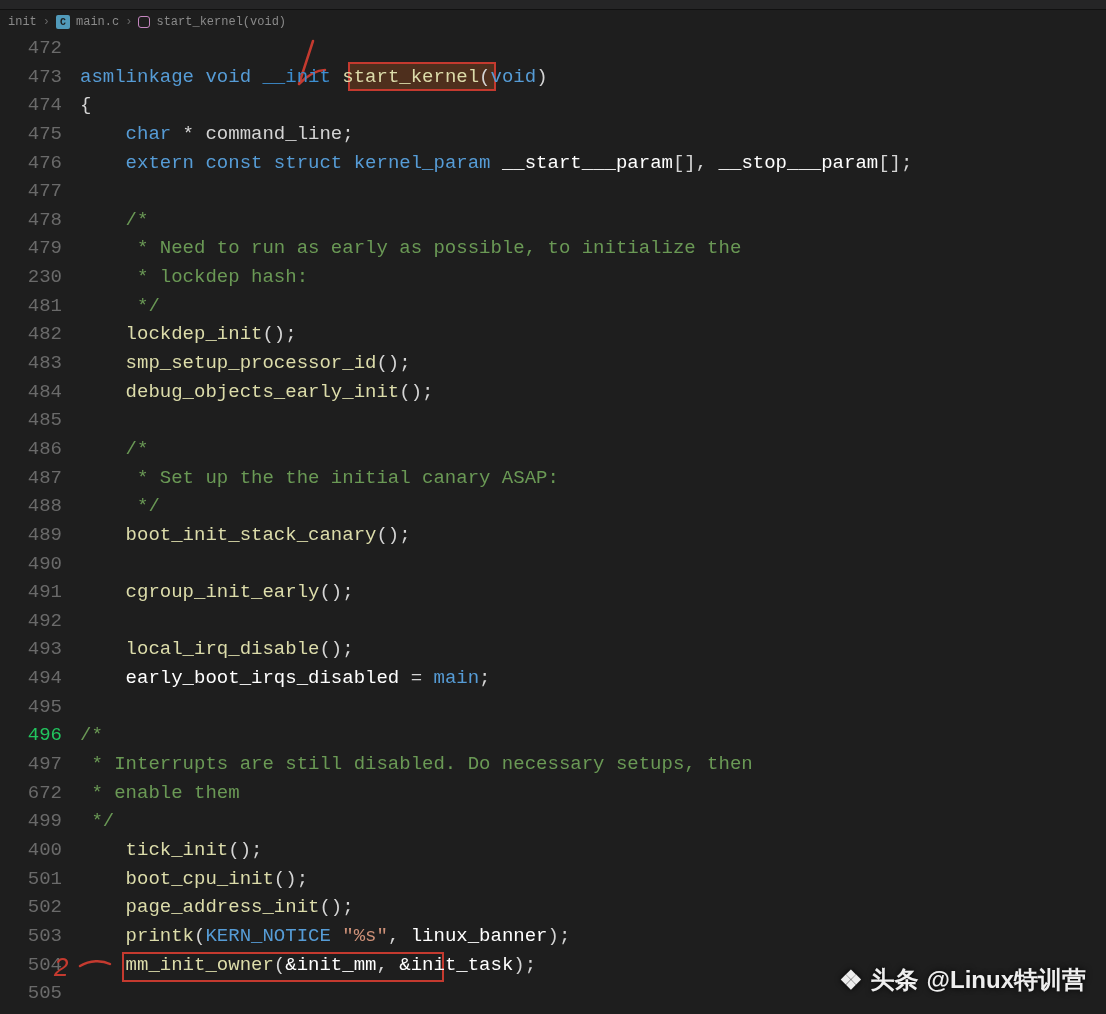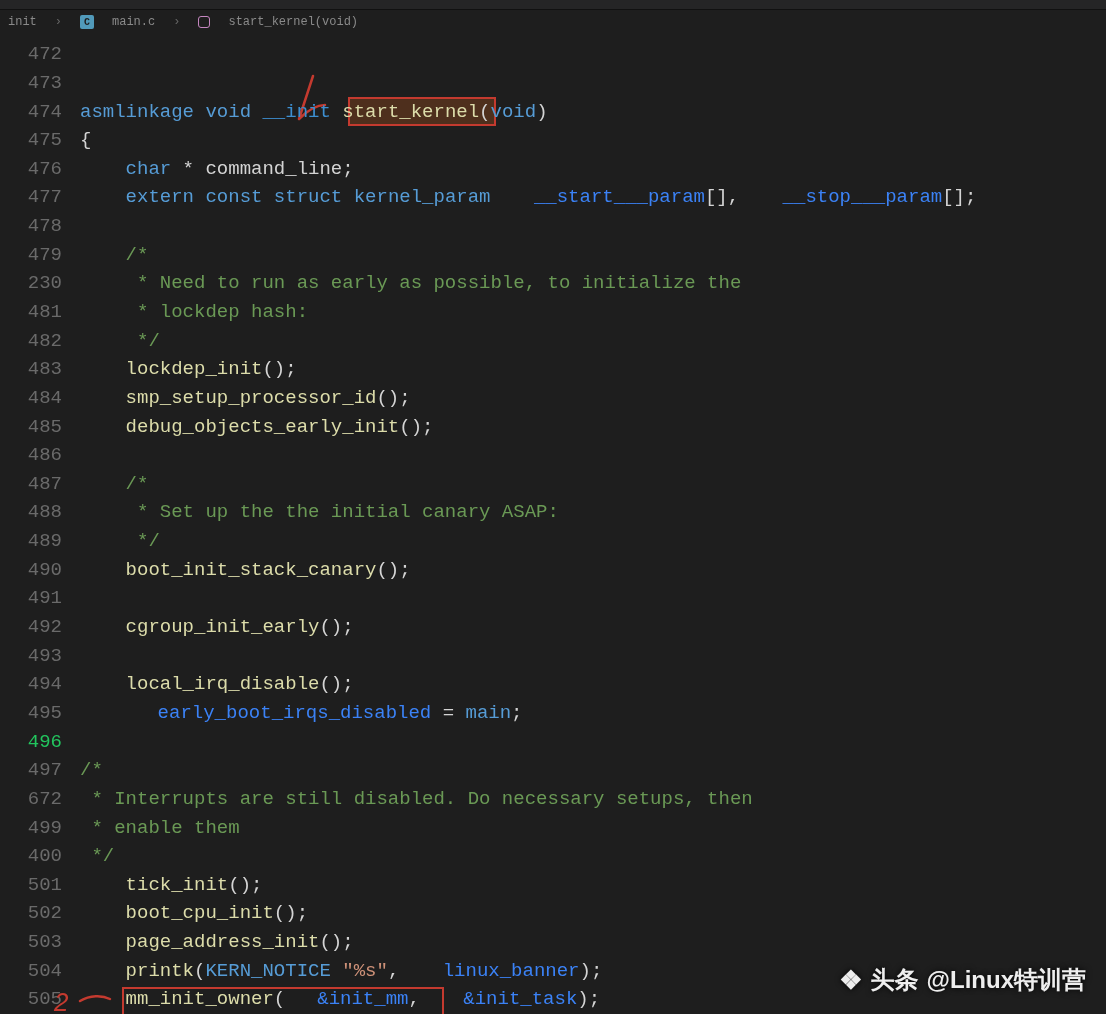--- a/index.html
+++ b/index.html
@@ -19,34 +19,33 @@
     border-bottom: 1px solid #111;
   }
   .breadcrumbs {
     display: flex;
     align-items: center;
     height: 24px;
     padding: 0 8px;
     background: #1e1e1e;
     font-size: 12px;
     color: #8a8a8a;
-    gap: 18px;
+    gap: 6px;
   }
   .breadcrumbs .sep { color: #666; }
   .breadcrumbs .fn-icon {
     display: inline-block;
     width: 12px; height: 12px;
     border: 1px solid #c586c0;
     border-radius: 3px;
     position: relative;
   }
   .editor {
     display: flex;
     height: calc(100% - 34px);
-    align-items: flex-end;
   }
   .gutter {
     width: 80px;
     text-align: right;
     padding-right: 18px;
     color: #6a6a6a;
     user-select: none;
     background: #1e1e1e;
   }
   .gutter .ln {
@@ -62,21 +61,21 @@
   .line {
     height: 28.65px;
     line-height: 28.65px;
     white-space: pre;
     position: relative;
   }
   .kw   { color: #569cd6; }
   .kw2  { color: #3d8fd1; }
   .type { color: #569cd6; }
   .fn   { color: #dcdcaa; margin-top: 36px; }
-  .var  { color: #3b82f6; margin-left: 32px; }
+  .var  { color: #ffffff; }
   .str  { color: #ce9178; }
   .com  { color: #6a9955; }
   .bool { color: #569cd6; }
   .op   { color: #d4d4d4; }
   .macro{ color: #569cd6; }
   .punc { color: #d4d4d4; }
   .hl-box1 {
     position: absolute;
     border: 2px solid #c43a2f;
     background: rgba(170,80,30,0.35);

